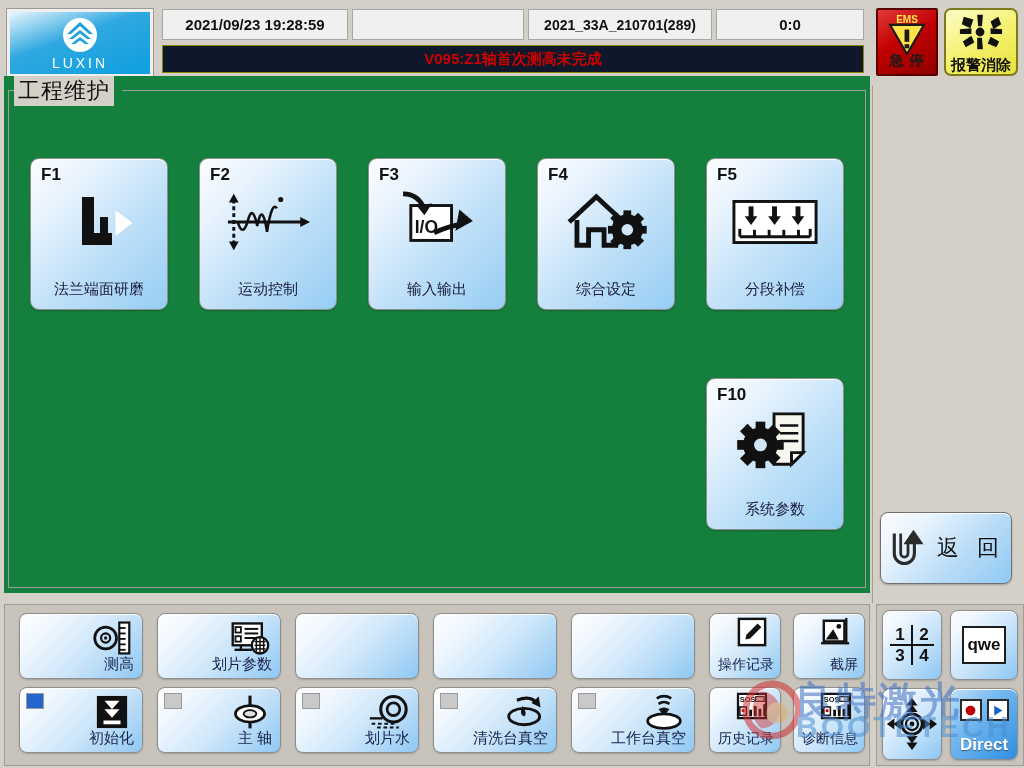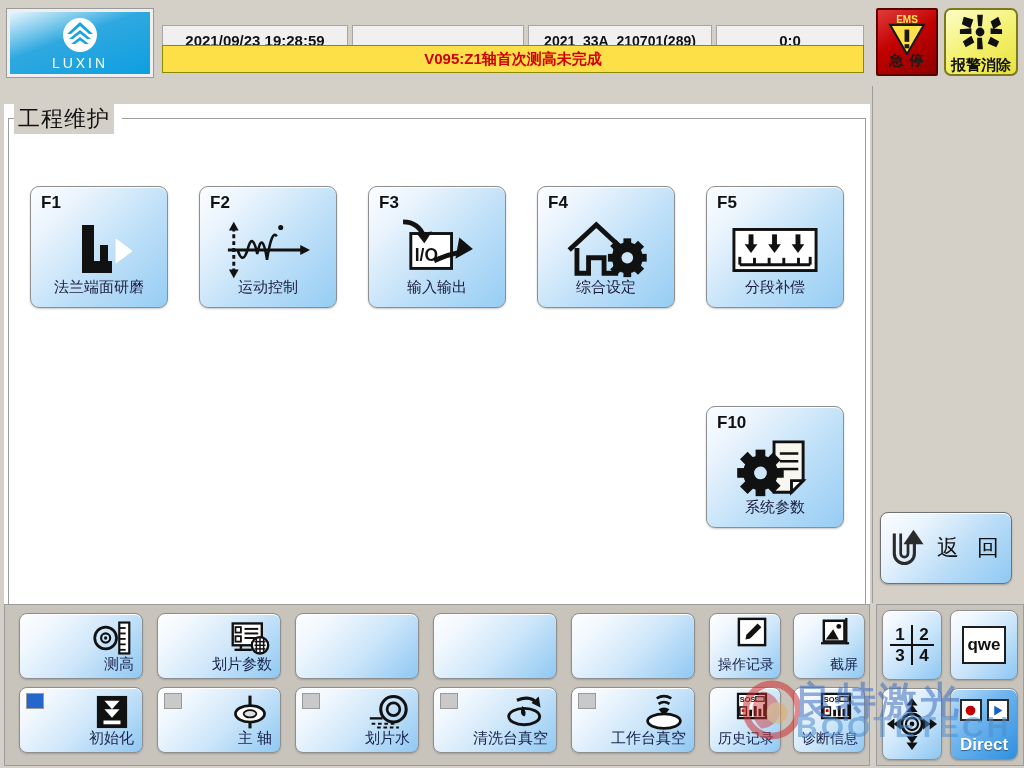--- a/index.html
+++ b/index.html
@@ -36,37 +36,37 @@
     width:44px;height:40px;
   }
   .logo-word{
     position:absolute;left:0;right:0;bottom:3px;
     text-align:center;color:#ffffff;
     font-size:14px;letter-spacing:3px;font-weight:500;
     font-family:"Liberation Sans",sans-serif;
   }
 
   .field{
-    position:absolute;top:25px;height:31px;
+    position:absolute;top:9px;height:31px;
     background:#f0f0f0;
     border:1px solid #a6a6a6;
     box-sizing:border-box;
     display:flex;align-items:center;justify-content:center;
     font-size:15px;font-weight:bold;color:#111;
     font-family:"Liberation Sans",sans-serif;
     white-space:nowrap;overflow:hidden;
   }
   #f-datetime{left:162px;width:186px;}
   #f-blank{left:352px;width:172px;}
   #f-recipe{left:528px;width:184px;font-size:14px;}
   #f-counter{left:716px;width:148px;}
 
   .alarmbar{
     position:absolute;left:162px;top:45px;width:702px;height:28px;
-    background:#fde047;
+    background:#0f172a;
     border:1px solid #8a8a00;
     box-sizing:border-box;
     display:flex;align-items:center;justify-content:center;
     color:#d00000;font-size:15px;font-weight:bold;
     font-family:"Liberation Sans","DejaVu Sans",sans-serif;
   }
 
   .ems-btn{
     position:absolute;left:876px;top:8px;width:62px;height:68px;
     background:linear-gradient(150deg,#e23a3a 0%,#c20000 45%,#8e0000 100%);
@@ -94,22 +94,22 @@
     display:flex;flex-direction:column;align-items:center;justify-content:space-between;
     padding:2px 0 1px 0;cursor:pointer;
   }
   .alarmclr-cn{
     color:#111;font-size:15px;font-weight:bold;line-height:16px;letter-spacing:0px;
     font-family:"Liberation Sans","DejaVu Sans",sans-serif;
   }
 
   
   .content{
-    position:absolute;left:4px;top:104px;width:866px;height:517px;
-    background:#ffffff;
+    position:absolute;left:4px;top:76px;width:866px;height:517px;
+    background:#15803d;
   }
   .groupbox{
     position:absolute;left:4px;top:14px;width:858px;height:498px;
     border:1px solid #9d9d9d;
     border-top:none;
     box-sizing:border-box;
   }
   .groupbox-topline-l{
     position:absolute;left:4px;top:14px;width:6px;height:1px;background:#9d9d9d;
   }
@@ -118,21 +118,21 @@
   }
   .group-title{
     position:absolute;left:10px;top:0px;
     font-size:22px;color:#111;letter-spacing:1px;
     font-family:"Liberation Sans","DejaVu Sans",sans-serif;
     background:#d4d0c8;padding:0 4px;
   }
 
   
   .fbtn{
-    position:absolute;width:138px;height:122px;
+    position:absolute;width:138px;height:152px;
     border:1px solid #8e8e8e;border-radius:9px;
     background:linear-gradient(135deg,#fbfdff 0%,#eaf4fd 22%,#bfe0f8 58%,#96cdf4 100%);
     box-shadow:inset 0 1px 0 #ffffff, 0 1px 2px rgba(0,0,0,.22);
     box-sizing:border-box;cursor:pointer;
   }
   .fbtn .fkey{
     position:absolute;left:10px;top:6px;
     font-size:17px;font-weight:bold;color:#111;
     font-family:"Liberation Sans",sans-serif;
   }

